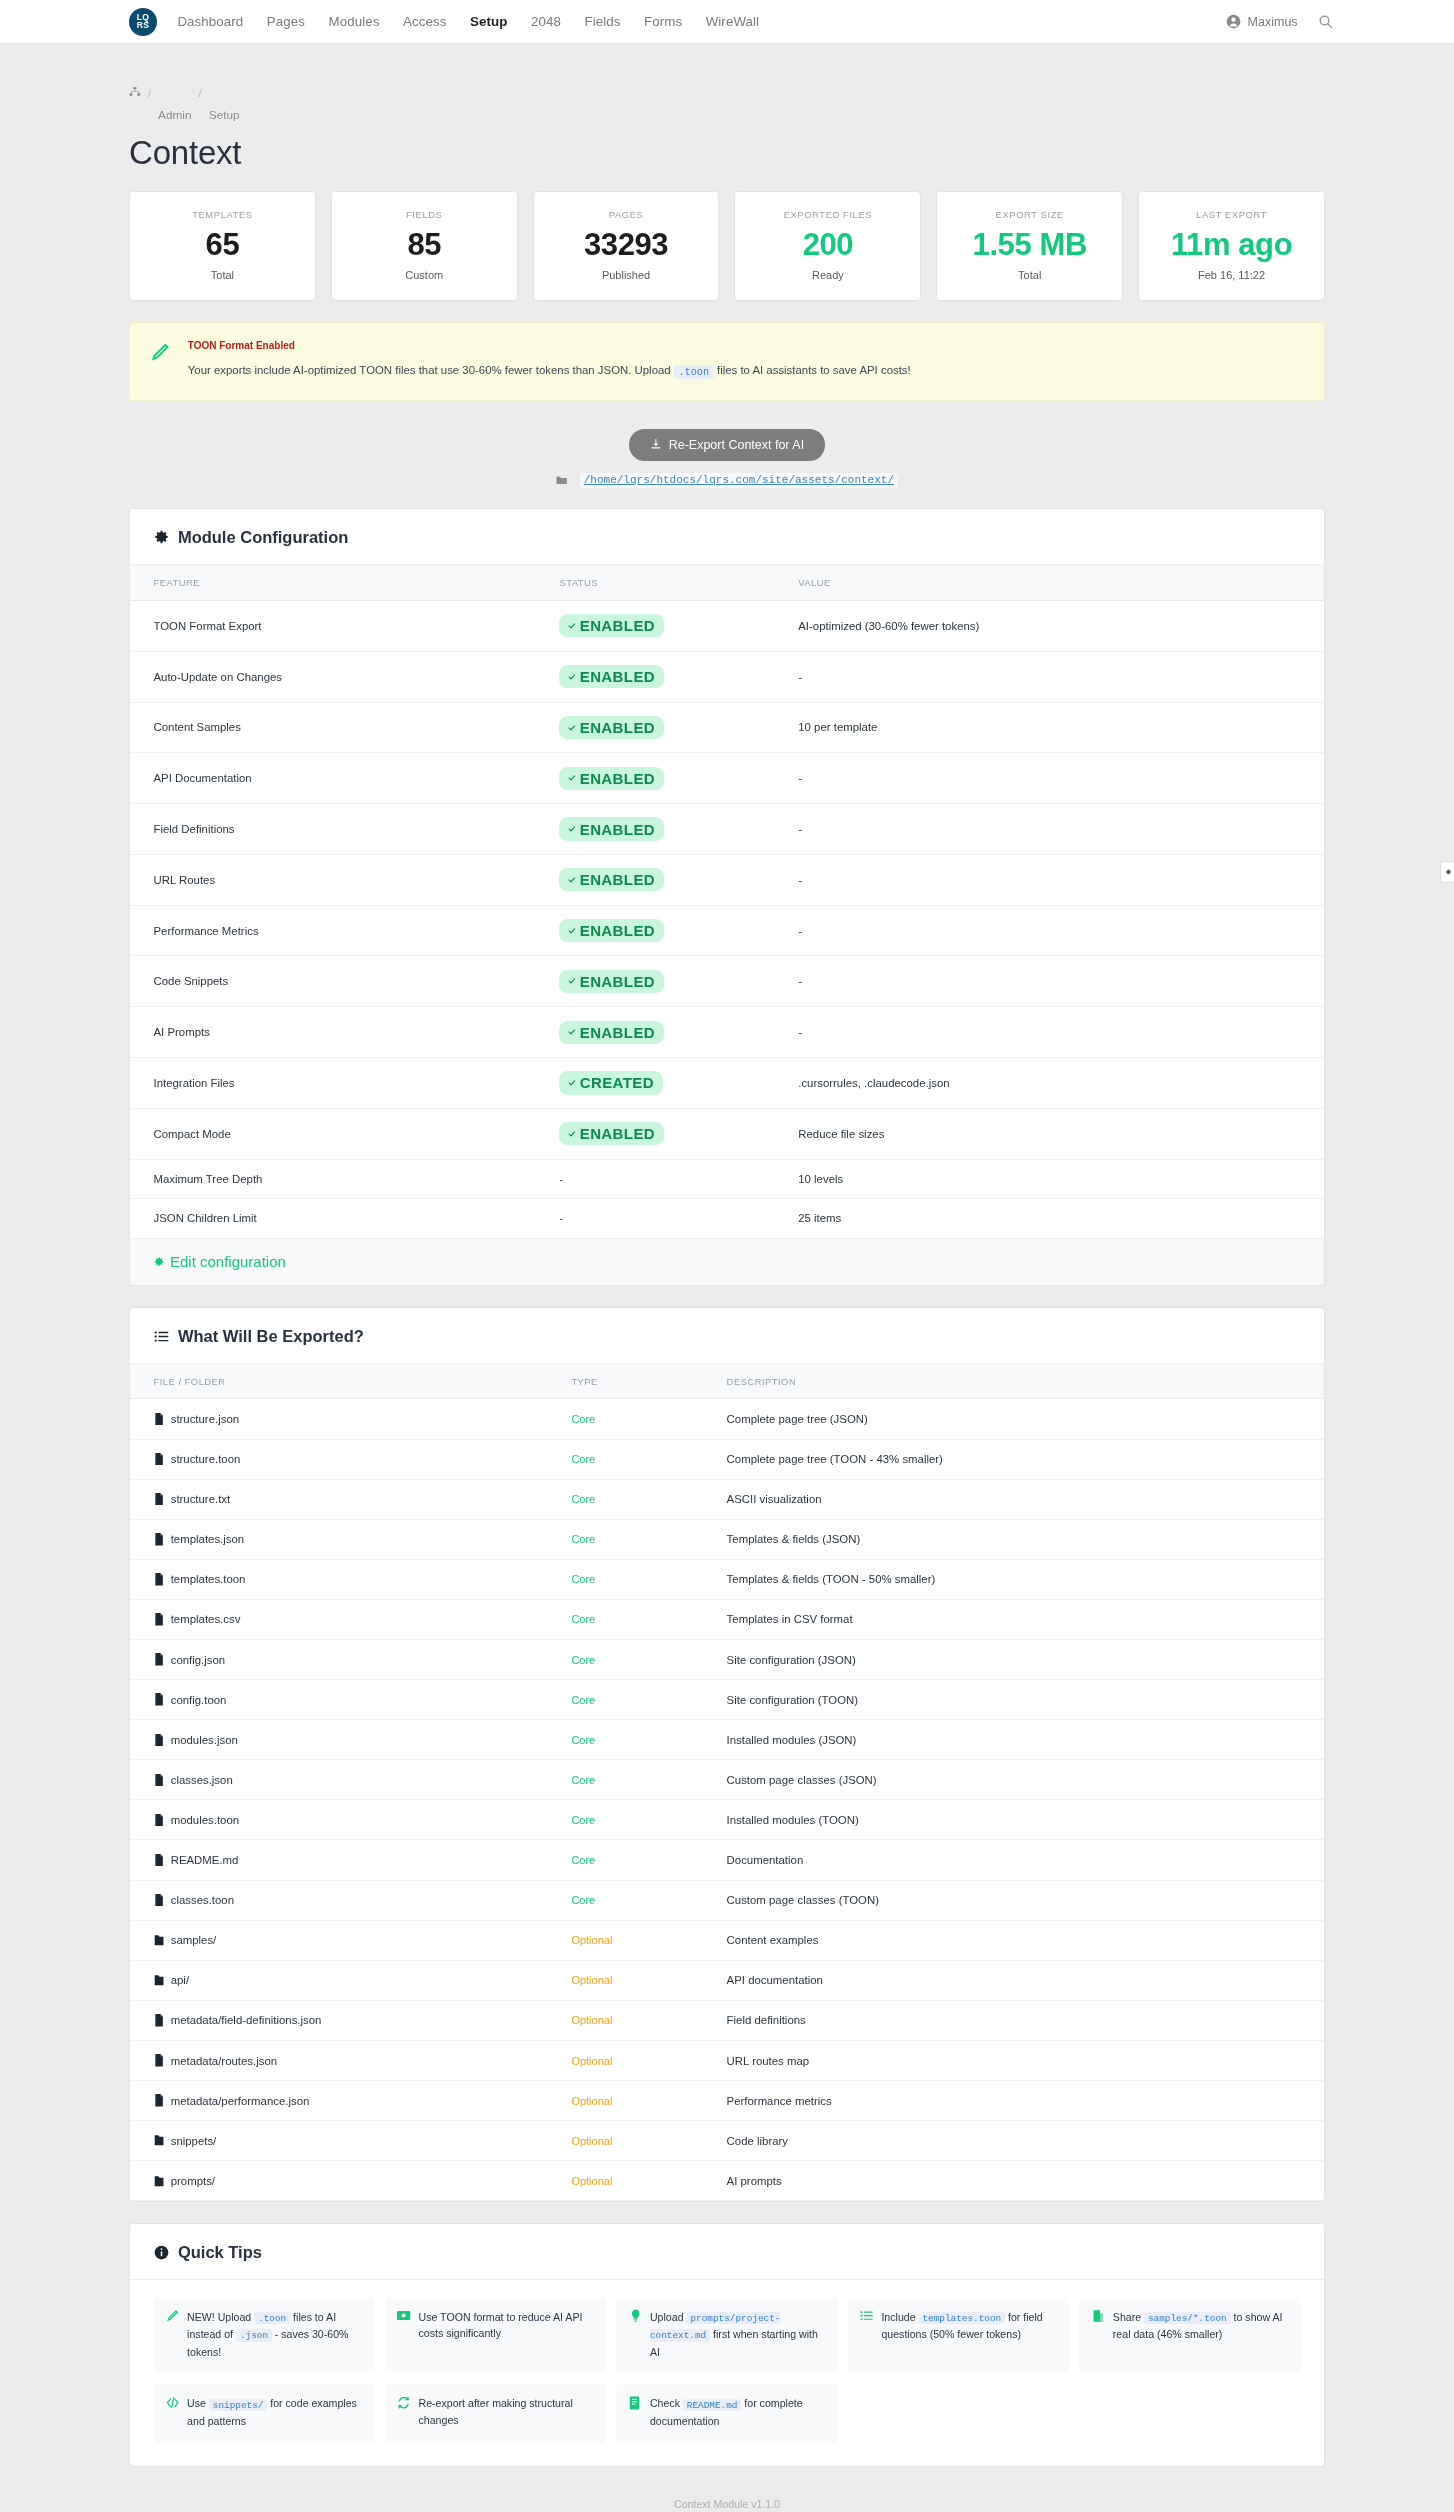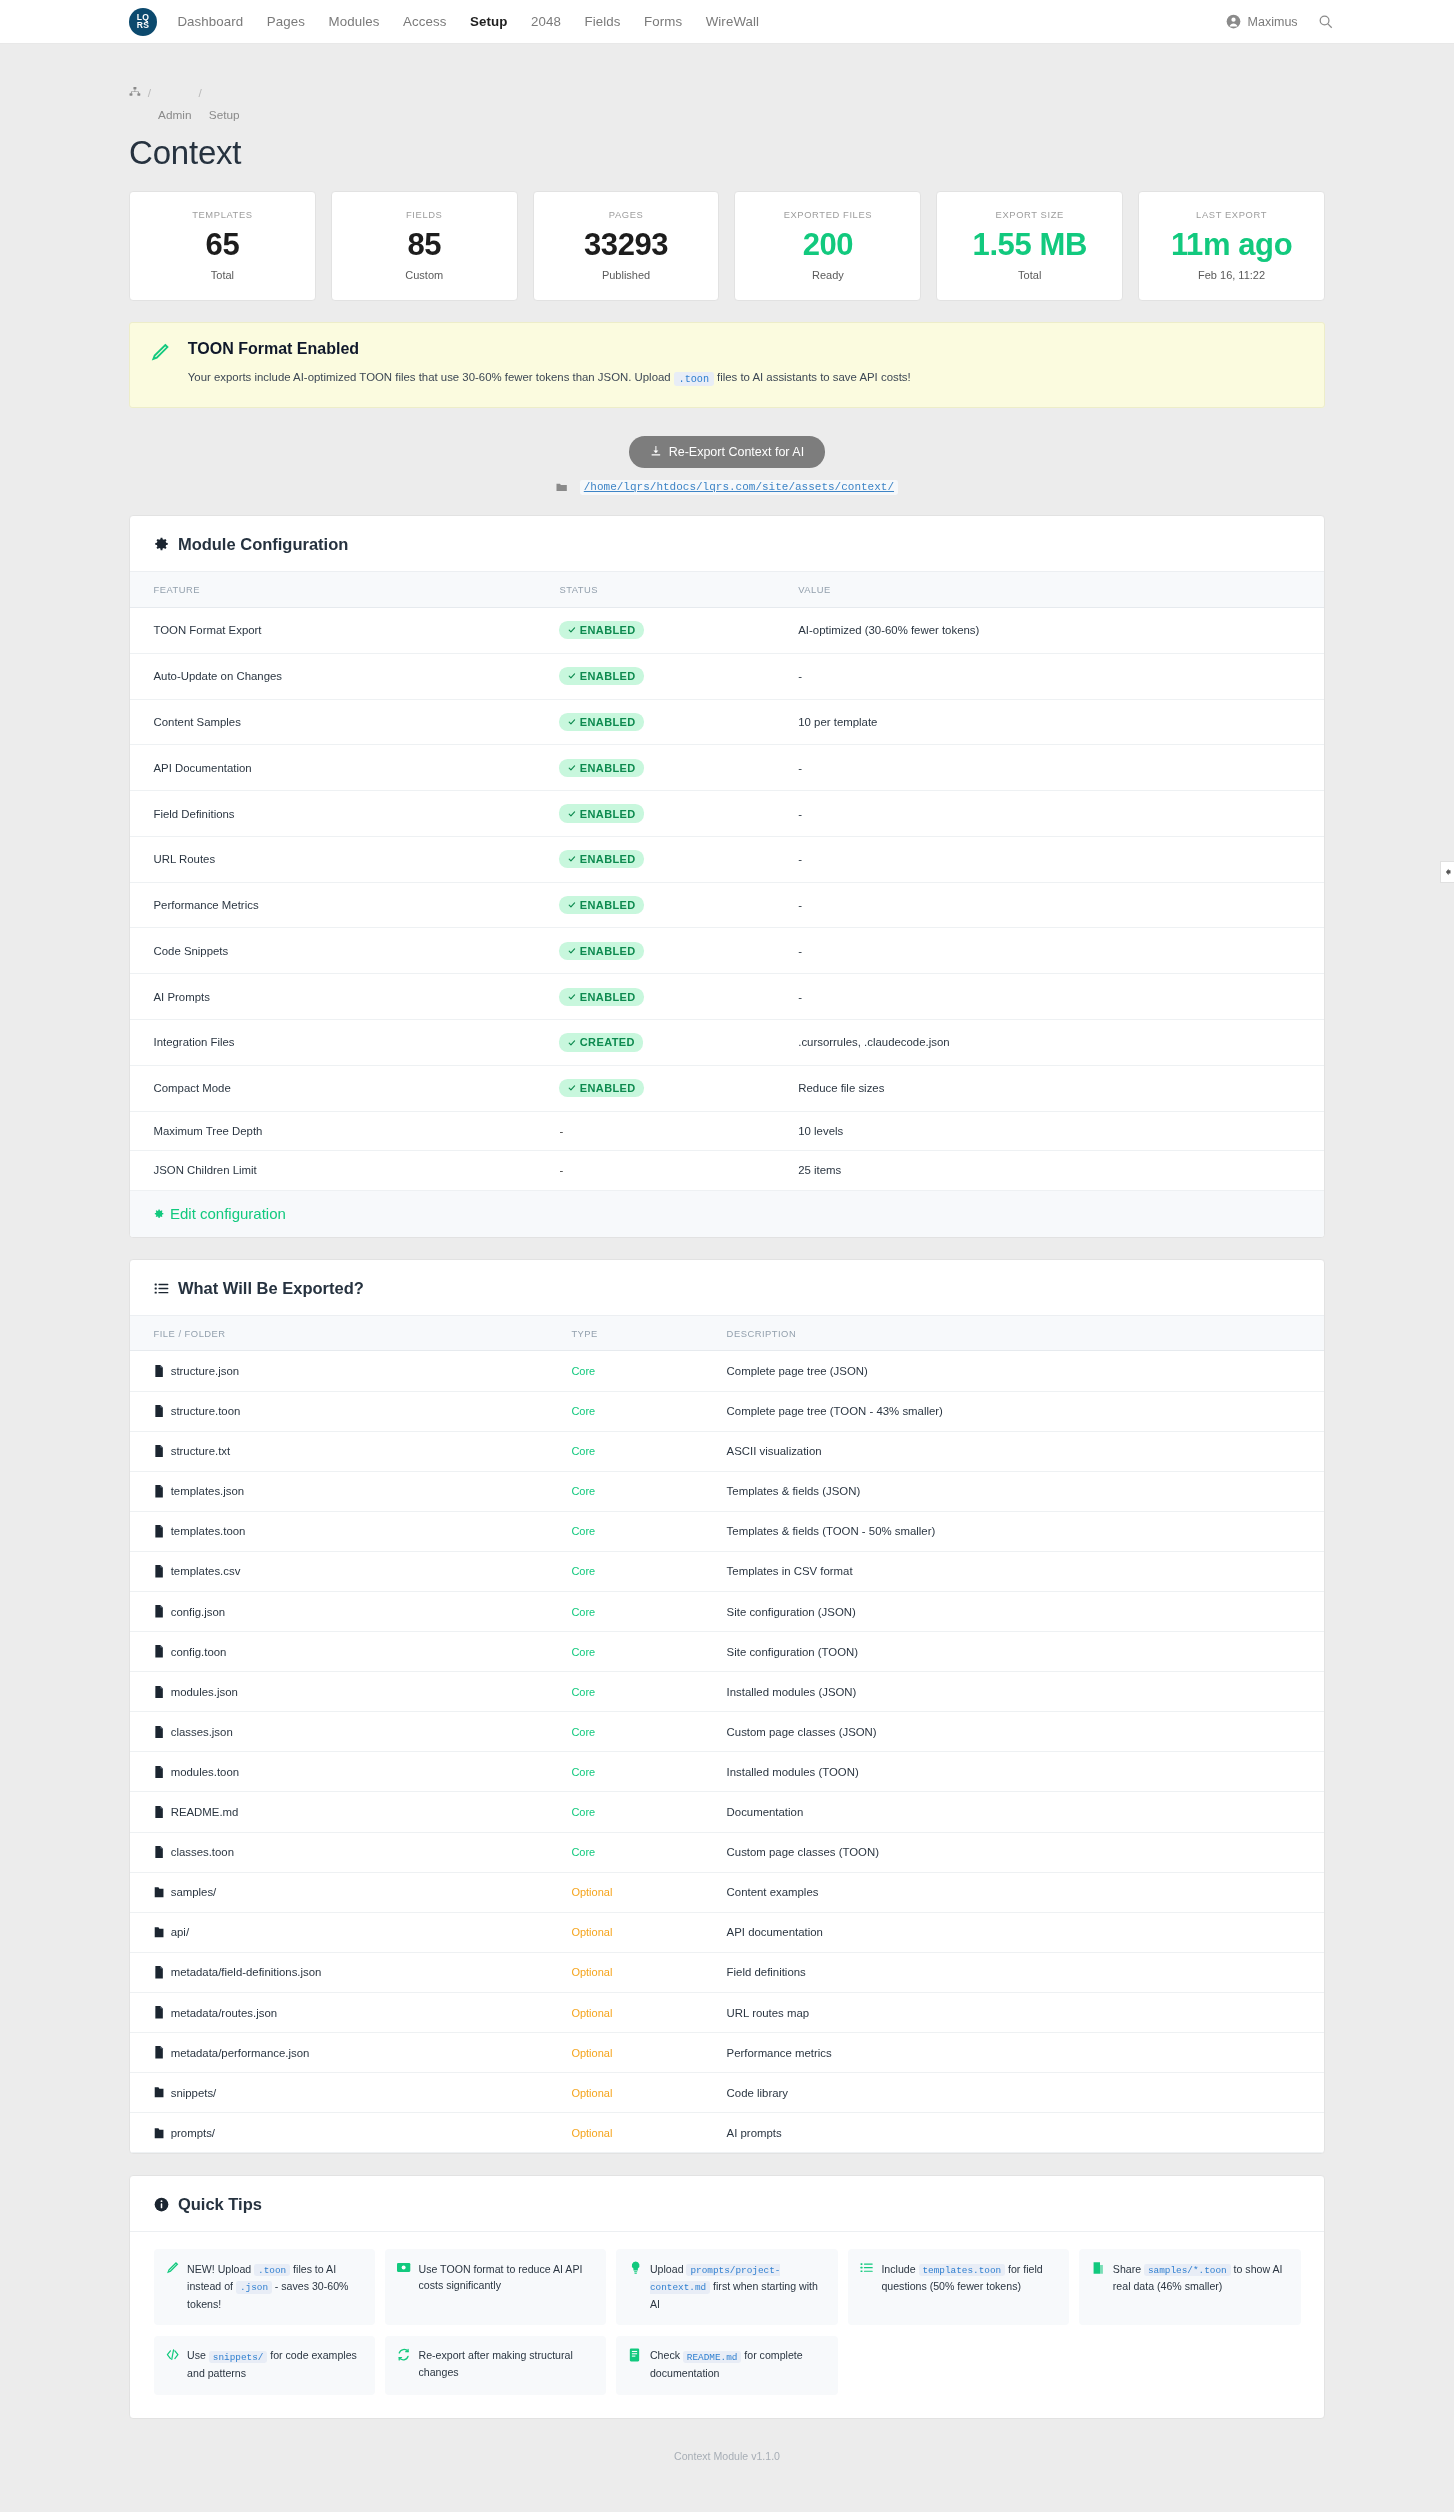--- a/index.html
+++ b/index.html
@@ -107,21 +107,21 @@
   .notice {
     margin-top: 20.4px;
     background: #fbfbdf;
     border: 0.8px solid #ededc9;
     border-radius: 3.1px;
     padding: 17px 20.4px 20.4px 20.4px;
     display: flex;
     gap: 17px;
   }
   .notice-ic { flex: none; width: 20.4px; padding-top: 2.4px; }
-  .notice-title { font-size: 16px; font-weight: bold; color: #0f172a; }
+  .notice-title { font-size: 10px; font-weight: bold; color: #b91c1c; }
   .notice-text { font-size: 11.4px; color: #3c4754; margin-top: 11.8px; line-height: 1.5; }
   code.inline {
     background: #e8edf6;
     color: #2f7fd0;
     font-family: "Liberation Mono", monospace;
     font-size: 10.2px;
     padding: 1.6px 4.7px;
     border-radius: 2.4px;
   }
 
@@ -201,21 +201,21 @@
   .col-feature { width: 34%; }
   .col-status  { width: 20%; }
 
   .badge {
     display: inline-flex;
     align-items: center;
     gap: 3.9px;
     background: #c8f7dd;
     color: #0d8a4f;
     border-radius: 8.6px;
-    font-size: 11px;
+    font-size: 15px;
     letter-spacing: 0.4px;
     padding: 3.1px 8.6px;
     font-weight: bold;
   }
   .dash { color: #444; }
 
   .panel-foot {
     background: #f7f9fb;
     padding: 14px 23.5px 15.7px 23.5px;
   }

